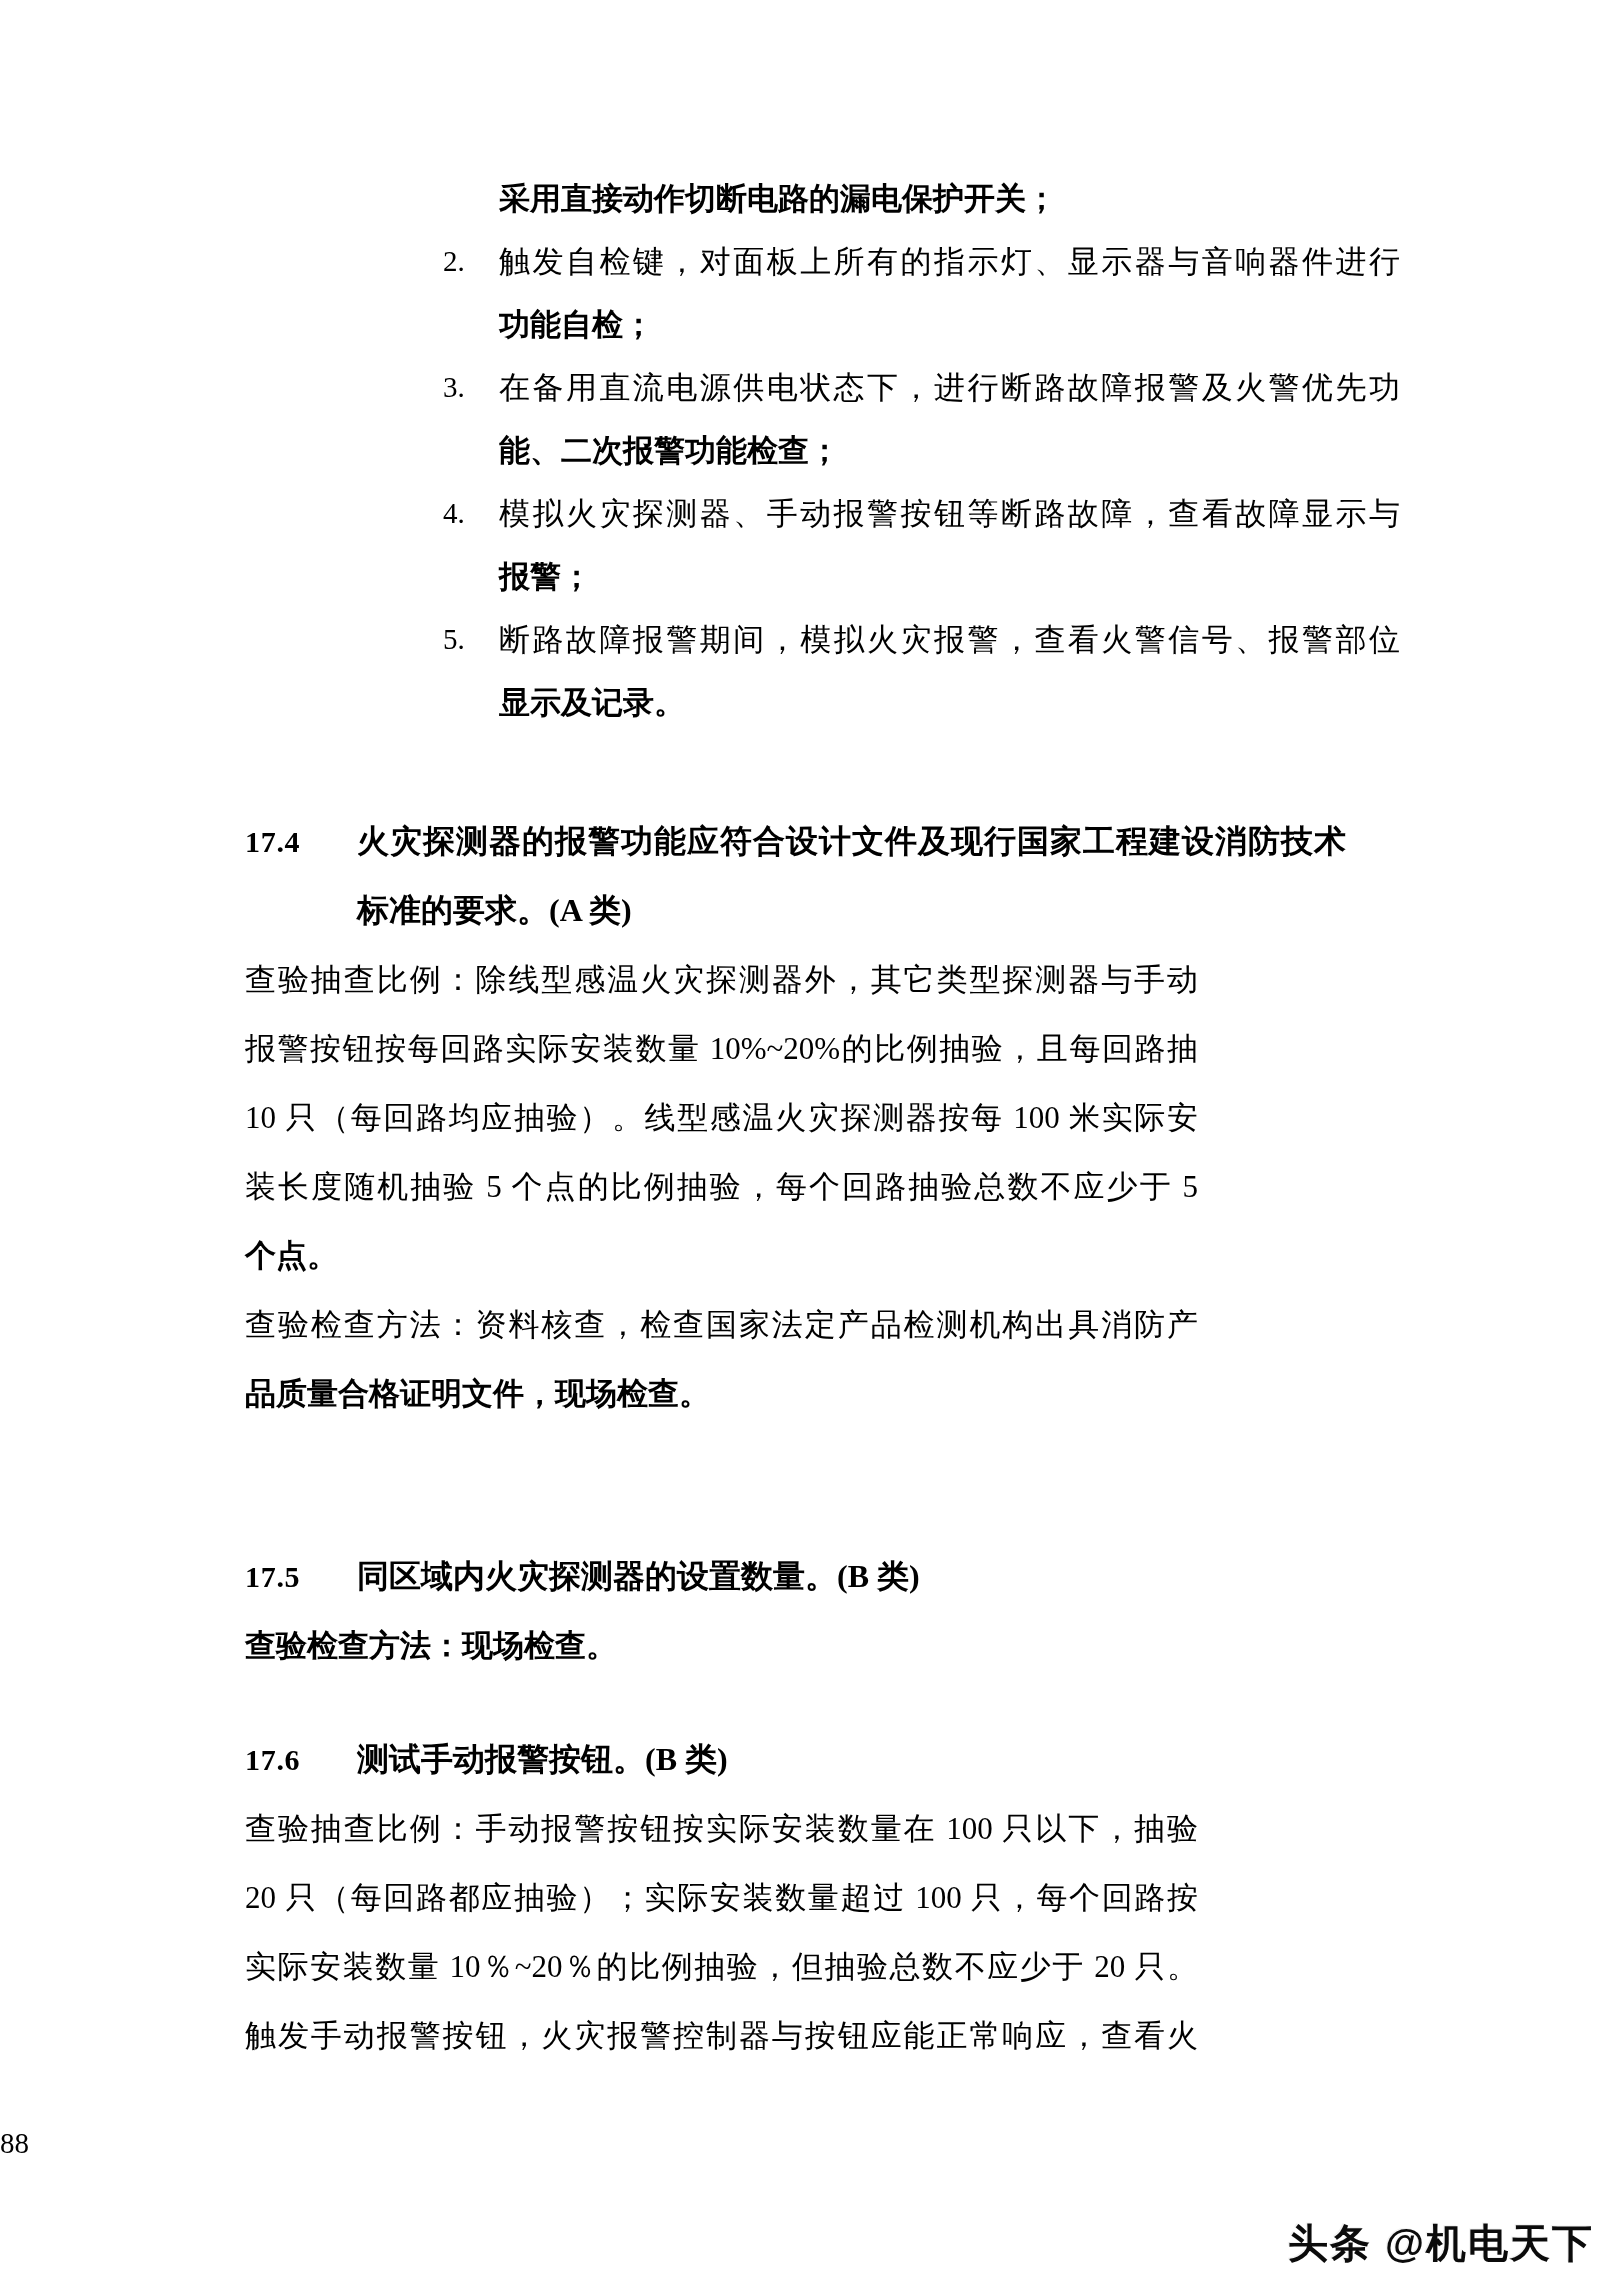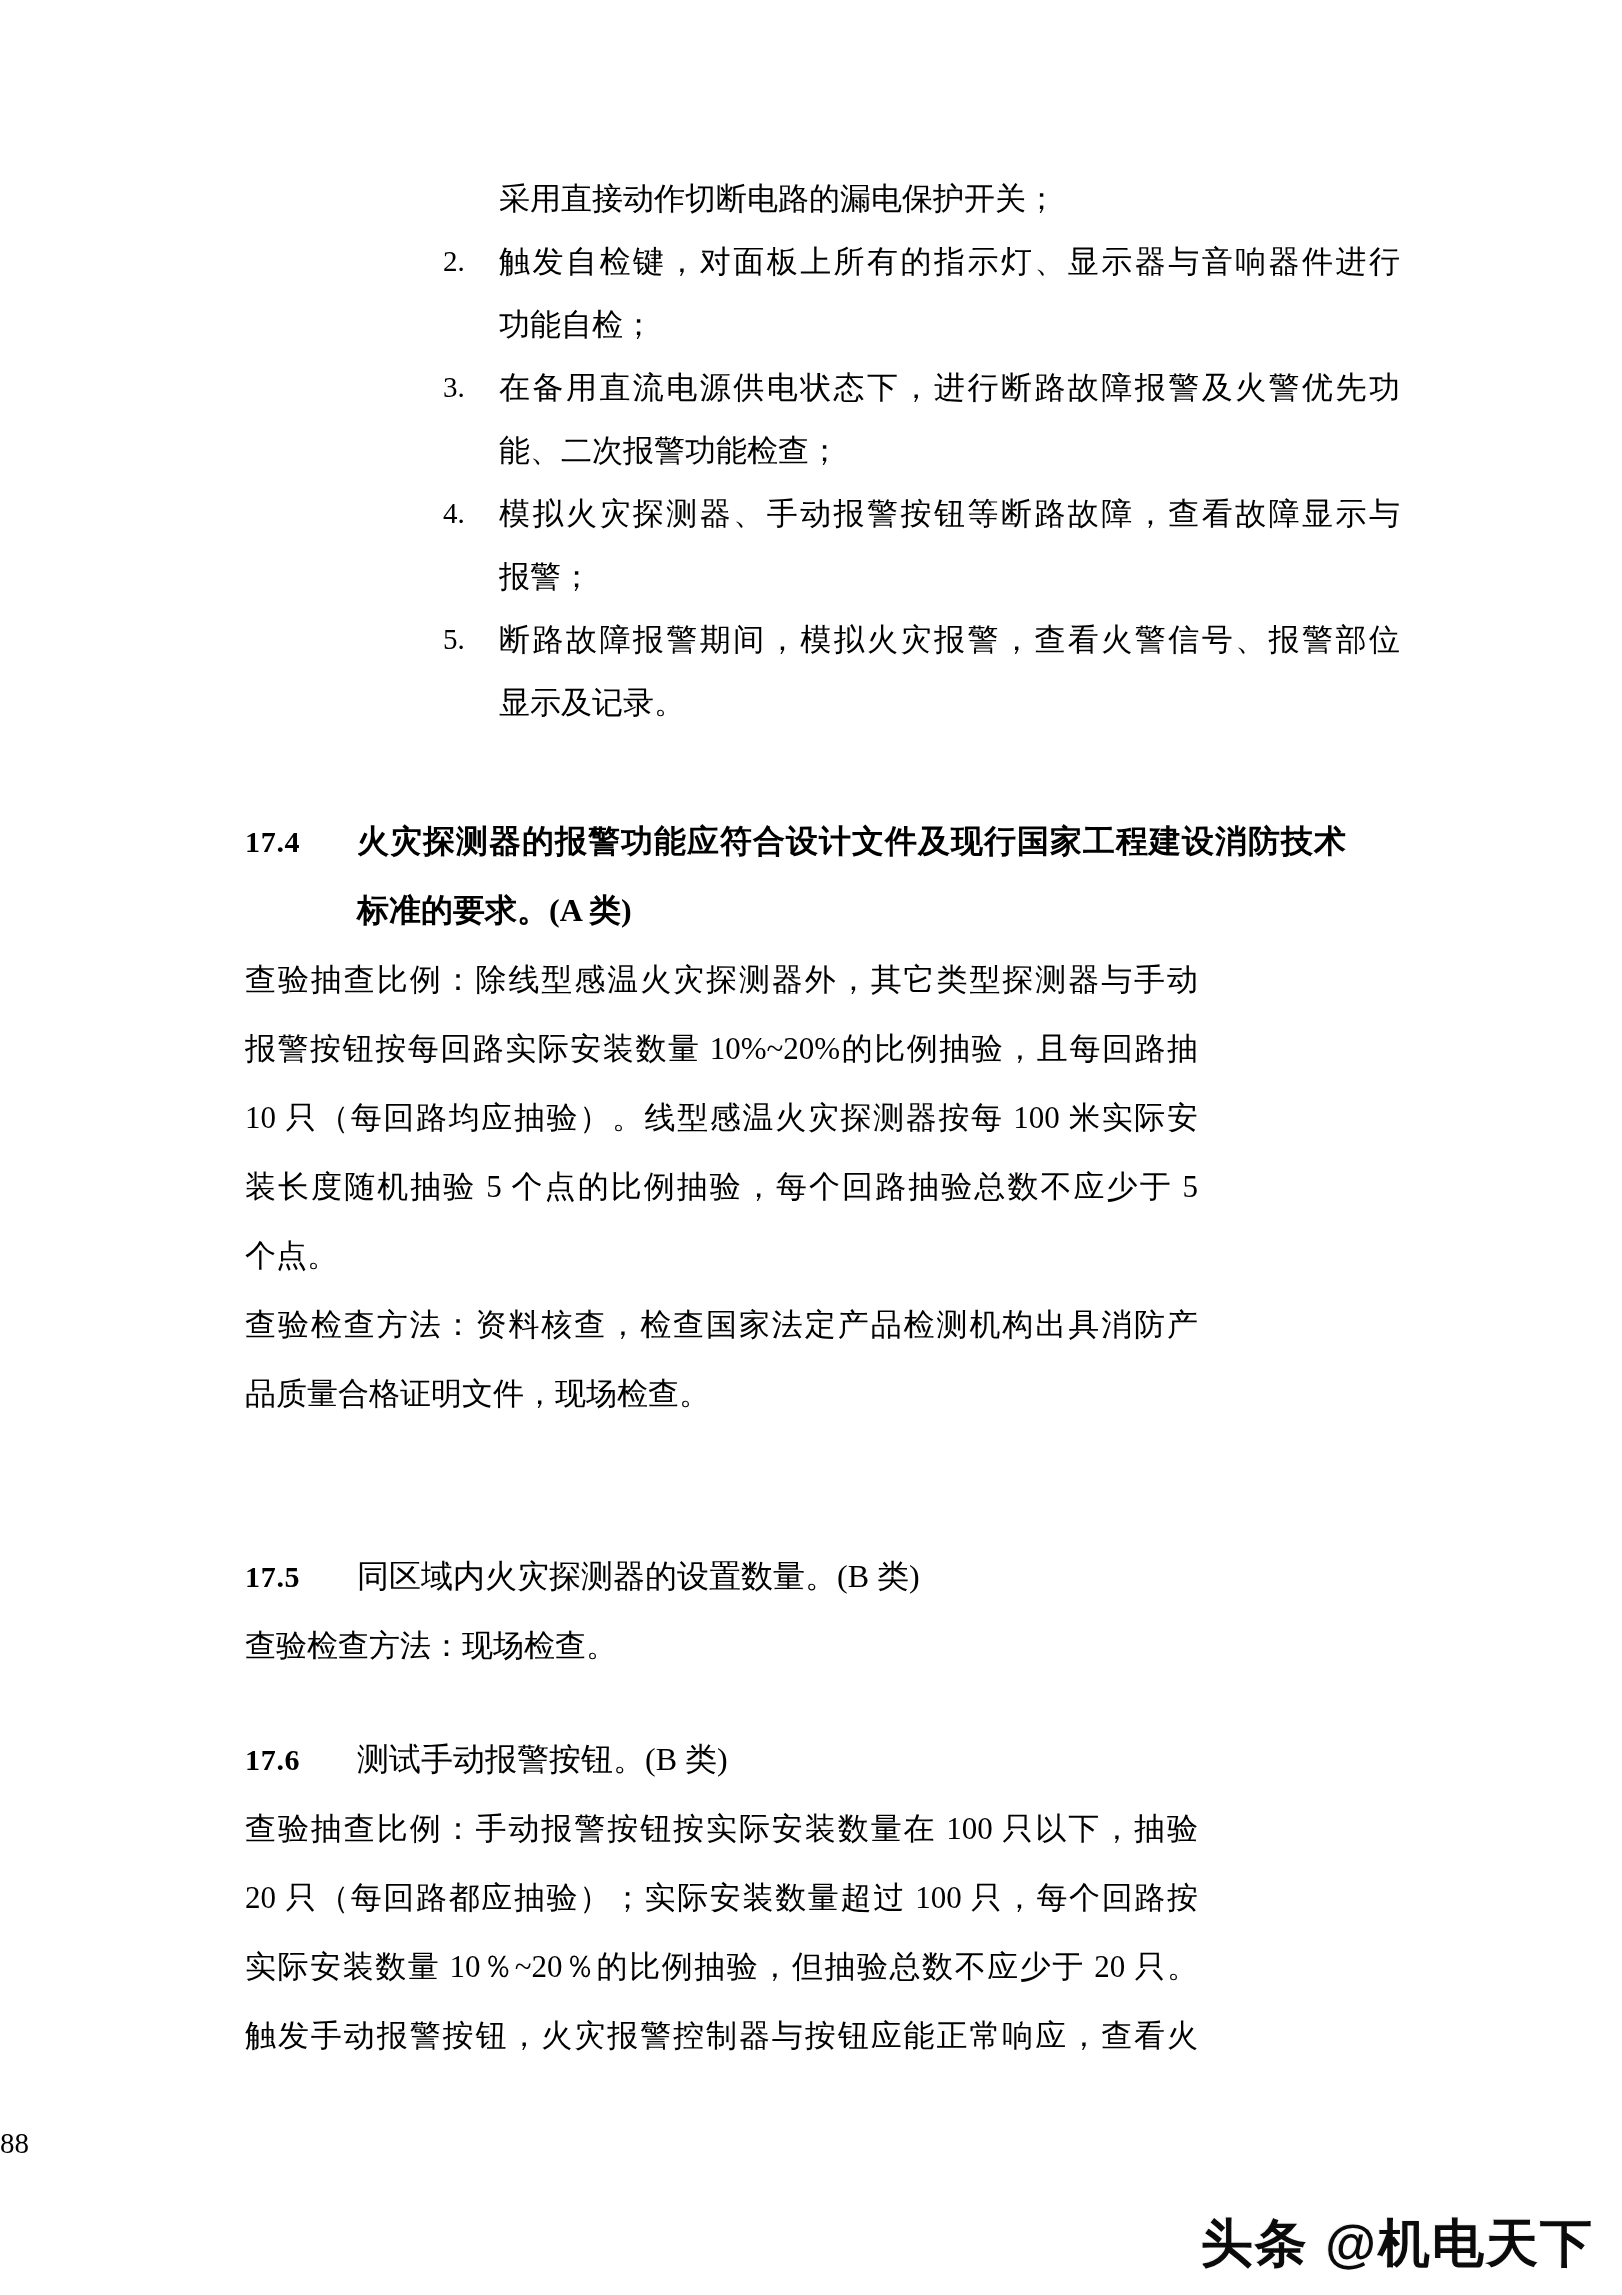--- a/index.html
+++ b/index.html
@@ -30,21 +30,21 @@
   }
   .item .lines{flex:1 1 auto;min-width:0;}
   .list .line{
     height:63px;
     line-height:63px;
     font-size:31px;
     white-space:nowrap;
   }
   
   .jl{text-align:justify;text-align-last:justify;white-space:normal !important;}
-  .ll{text-align:left;text-align-last:left;}
+  .ll{text-align:left;text-align-last:left;font-weight:bold;}
   
   .section{position:absolute;left:245px;width:1155px;}
   .s174{top:807px;}
   .s175{top:1542px;}
   .s176{top:1725px;}
   .secnum{
     position:absolute;
     left:0;top:0;
     font-size:30px;
     line-height:69px;
@@ -72,21 +72,21 @@
     width:1497px;
     font-size:29px;
     line-height:31px;
   }
   .watermark{
     position:absolute;
     top:2217px;
     right:29px;
     font-family:"Liberation Sans","DejaVu Sans",sans-serif;
     font-weight:900;
-    font-size:52px;
+    font-size:40px;
     line-height:52px;
     color:#0b0b0b;
     letter-spacing:2px;
     text-shadow:2px 2px 0 #ffffff, -1.3px -1.3px 0 #f2f2f2;
   }
 </style>
 </head>
 <body>
 
 <div class="page">

